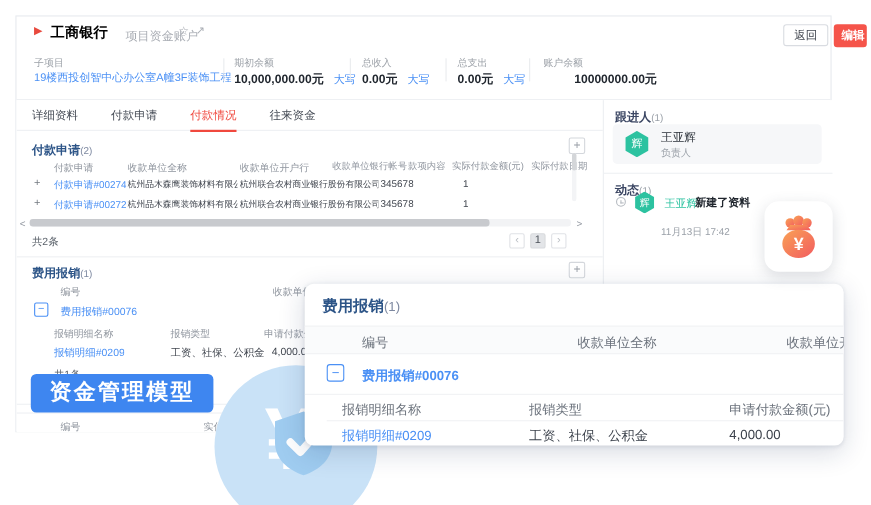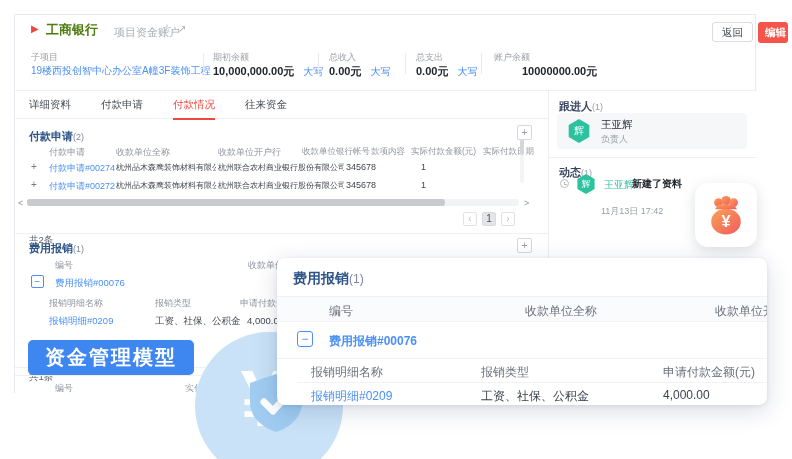--- a/index.html
+++ b/index.html
@@ -8,21 +8,21 @@
 .page { position:relative; width:792px; height:459px; background:#fff; overflow:hidden; }
 .abs { position:absolute; }
 .ln { position:absolute; height:1px; background:#eef0f3; }
 .vln { position:absolute; width:1px; background:#e9ebee; }
 
 
 .card { position:absolute; left:14px; top:14px; width:742px; height:379px; background:#fff; border:1px solid #e7eaee; z-index:1; }
 
 
 .brand-icon { left:16px; top:8px; color:#e8493d; font-size:10px; }
-.brand { left:31px; top:6px; font-size:13px; font-weight:bold; color:#4d7c0f; }
+.brand { left:31px; top:6px; font-size:13px; font-weight:bold; color:#000000; }
 .subtitle { left:99px; top:10px; font-size:11px; color:#a9adb4; }
 .icon-btn { color:#a9adb4; font-size:11px; cursor:pointer; }
 .star { left:147px; top:7px; }
 .expand { left:163px; top:8px; font-size:10px; }
 .btn-back { left:697px; top:7px; height:20px; line-height:18px; padding:0 9px; border:1px solid #d9dce1; border-radius:3px; font-size:10.5px; color:#41464f; background:#fff; }
 .btn-edit { left:743px; top:7px; width:30px; height:21px; line-height:21px; padding-left:7px; background:#f5544a; color:#fff; font-size:10.5px; border-radius:3px; overflow:hidden; white-space:nowrap;font-weight:bold; }
 
 
 .sum-label { top:36px; font-size:9px; color:#9ca1a8; position:absolute; white-space:nowrap; }
 .sum-value { top:49px; font-size:11px; font-weight:bold; color:#20262e; position:absolute; white-space:nowrap; }
@@ -38,21 +38,21 @@
 
 .sec-title { position:absolute; font-size:11px; font-weight:bold; color:#2c5487; white-space:nowrap; }
 .sec-count { font-size:9px; font-weight:normal; color:#7d88a0; }
 .plus-btn { position:absolute; width:15px; height:15px; border:1px solid #d4d7dc; border-radius:2px; background:#fff; color:#9aa0a8; font-size:11px; line-height:13px; text-align:center; cursor:pointer; }
 
 .th { position:absolute; font-size:9px; color:#8f959e; white-space:nowrap; }
 .td { position:absolute; font-size:9px; color:#41464f; white-space:nowrap; overflow:hidden; }
 .td.link, .th.link { color:#4a90f5; cursor:pointer; }
 .expicon { position:absolute; font-size:10px; color:#737980; cursor:pointer; }
 .minusbox { position:absolute; width:13px; height:13px; border:1px solid #4a90f5; border-radius:2px; color:#4a90f5; font-size:10px; line-height:11px; text-align:center; background:#fff; cursor:pointer; }
-.total { position:absolute; font-size:9.5px; color:#596069; white-space:nowrap;margin-top:20px; }
+.total { position:absolute; font-size:9.5px; color:#596069; white-space:nowrap; }
 
 
 .vscroll-track { position:absolute; left:505px; top:48px; width:4px; height:44px; background:#f3f4f6; border-radius:2px; }
 .vscroll-thumb { position:absolute; left:0; top:0; width:4px; height:16px; background:#d4d6d9; border-radius:2px; }
 .hscroll-track { position:absolute; left:12px; top:96px; width:492px; height:7px; background:#f2f3f5; border-radius:3px; }
 .hscroll-thumb { position:absolute; left:0; top:0; width:418px; height:7px; background:#c8cace; border-radius:3px; }
 .scroll-arrow { position:absolute; font-size:9px; color:#8f959e; cursor:pointer; }
 
 
 .pg { position:absolute; top:107px; width:14px; height:14px; border:1px solid #e0e2e6; border-radius:2px; background:#fff; color:#b9bdc3; font-size:10px; line-height:12px; text-align:center; cursor:pointer; }

